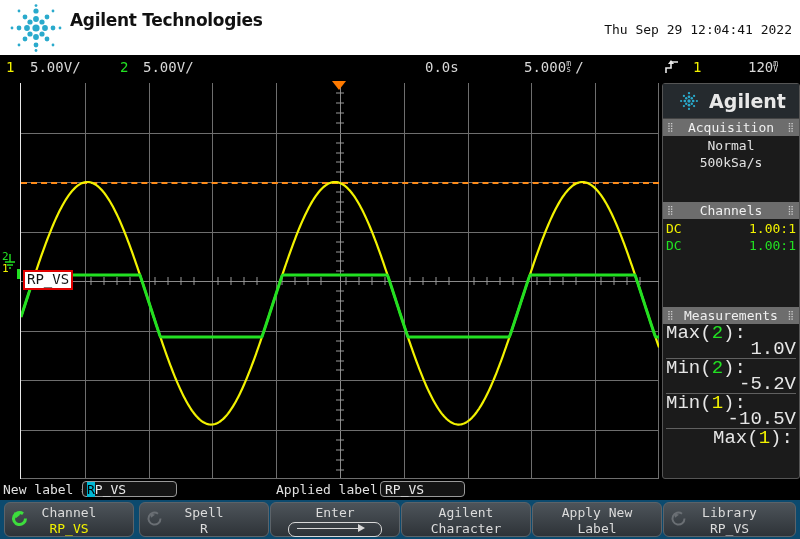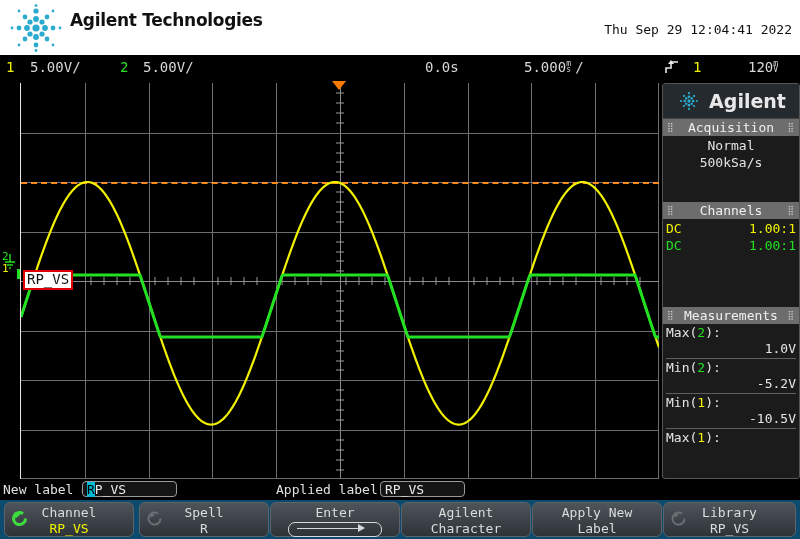--- a/index.html
+++ b/index.html
@@ -53,23 +53,23 @@
   .sbtitle .tx{font-family:"DejaVu Sans","Liberation Sans",sans-serif;font-weight:bold;
                font-size:19px;color:#e8e8e8;}
   .sbhdr{height:17px;background:#6d6d6d;color:#f0f0f0;font-size:13px;text-align:center;
          line-height:17px;position:relative;}
   .sbhdr .dots{position:absolute;top:3px;font-size:9px;color:#cfcfcf;letter-spacing:1px;line-height:11px;}
   .sbhdr .dots.l{left:4px;} .sbhdr .dots.r{right:4px;}
   .sbbody{padding:1px 3px 3px 3px;}
   .ctr{text-align:center;font-size:13px;color:#e2e2e2;line-height:17px;}
   .row{display:flex;justify-content:space-between;font-size:13px;line-height:17px;}
   .row.y{color:#f2f200;} .row.g{color:#22e022;}
-  .mrow{font-size:13px;color:#e6e6e6;line-height:16px;border-bottom:1px solid #606060;
-        padding-bottom:1px;margin-bottom:1px;}
-  .mrow:last-child{border-bottom:none;}
+  .mrow{font-size:19px;color:#e6e6e6;line-height:16px;border-bottom:1px solid #606060;
+        padding-bottom:1px;margin-bottom:1px;font-family:Liberation Mono, monospace;}
+  .mrow:last-child{border-bottom:none;margin-left:47px;}
   .mrow .nm{display:block;}
   .mrow .vl{display:block;text-align:right;}
   .c1{color:#f2f200;} .c2{color:#22e022;}
 
   
   .labelrow{position:absolute;left:0;top:481px;width:800px;height:18px;background:#000;}
   .lbl{position:absolute;font-size:13px;color:#e0e0e0;top:1px;white-space:nowrap;}
   .field{position:absolute;top:0px;height:16px;background:#141414;border:1px solid #9a9a9a;
          border-radius:4px;font-size:13px;color:#e8e8e8;line-height:16px;padding:0 4px;
          box-sizing:border-box;white-space:nowrap;}

